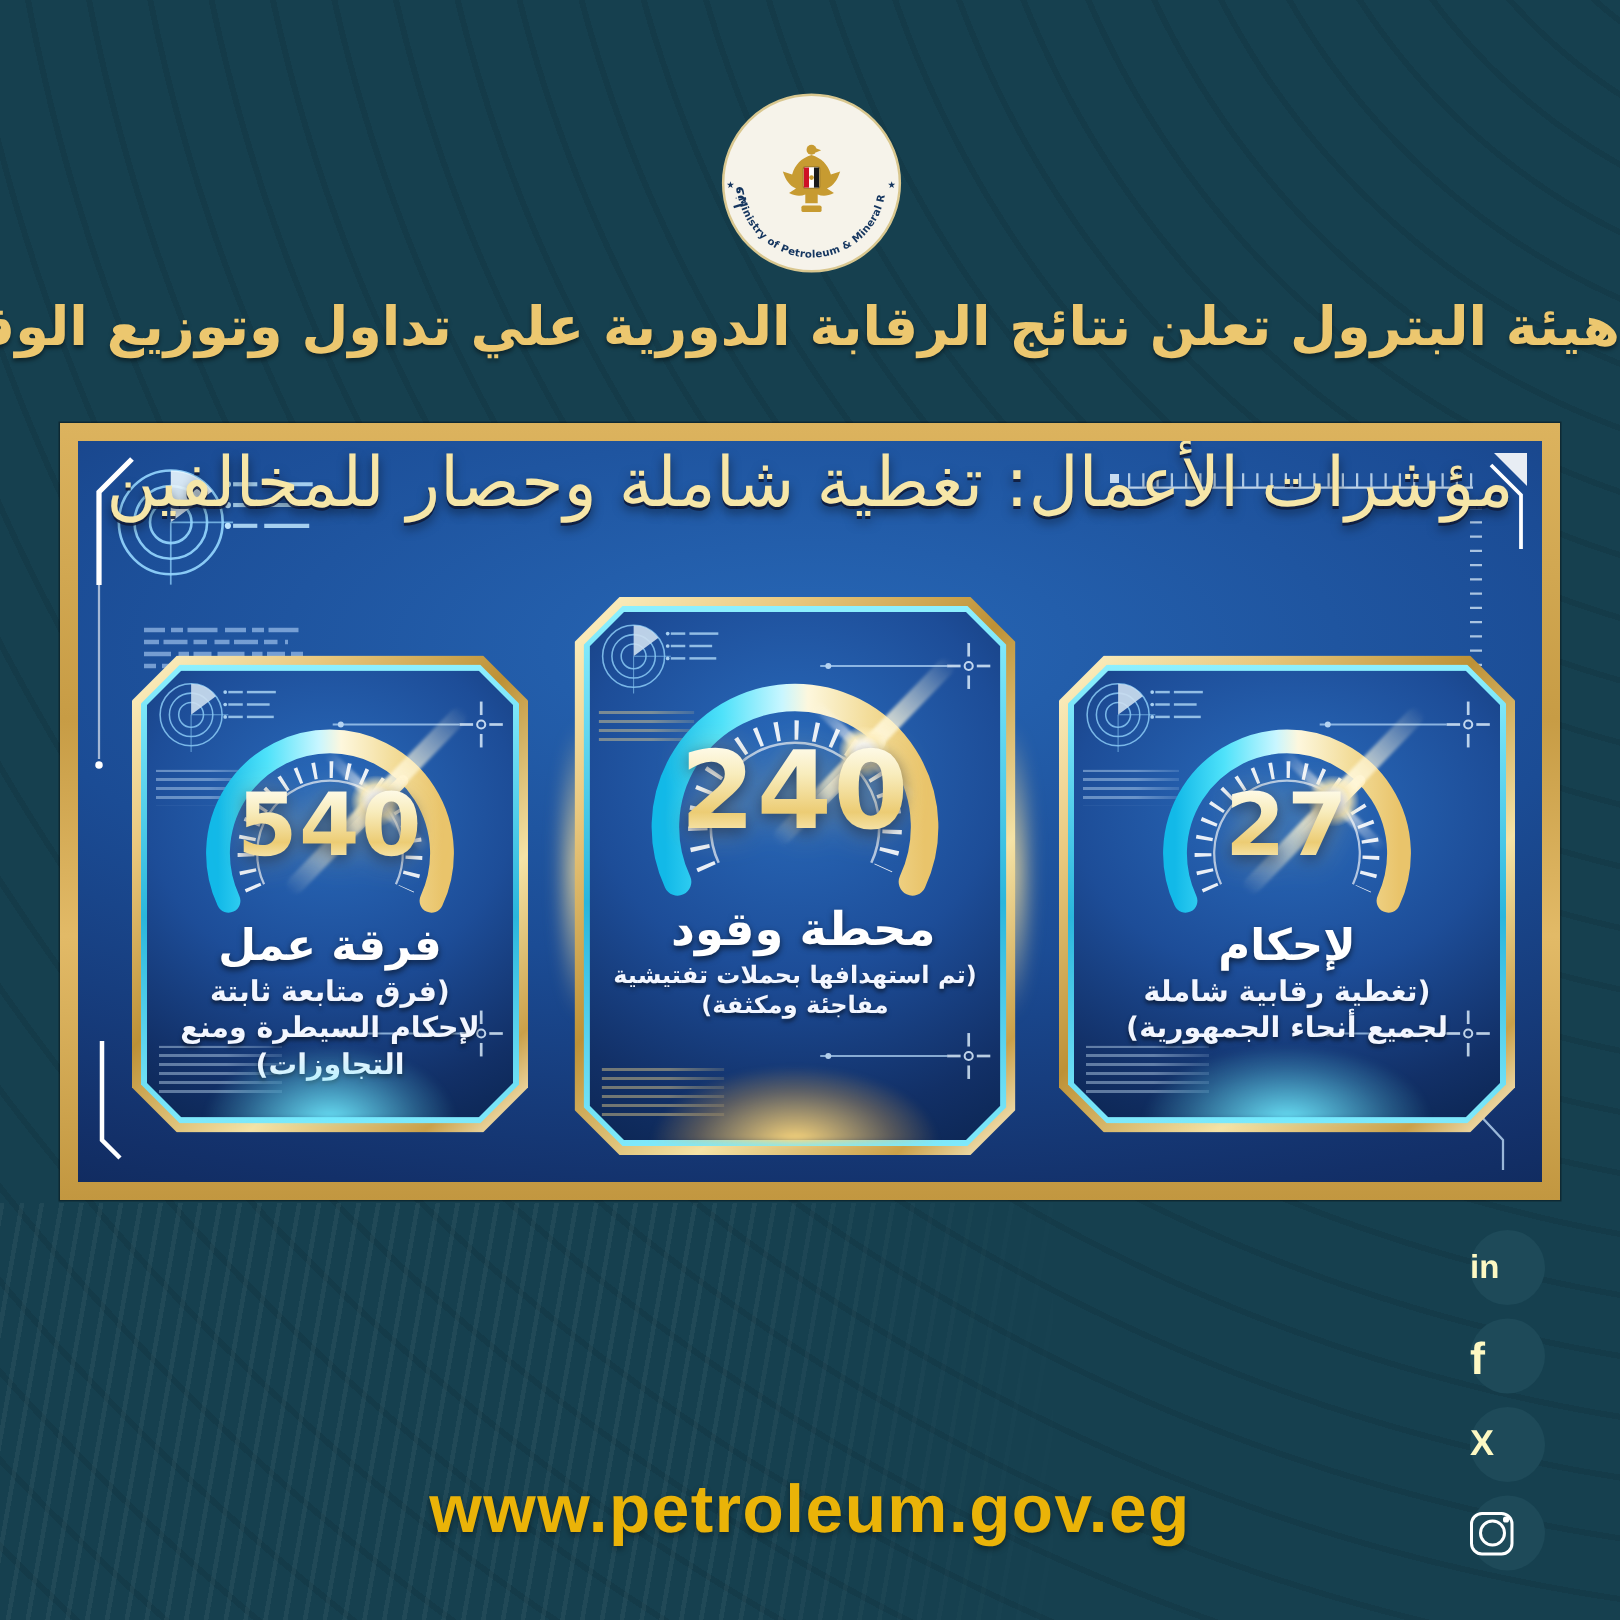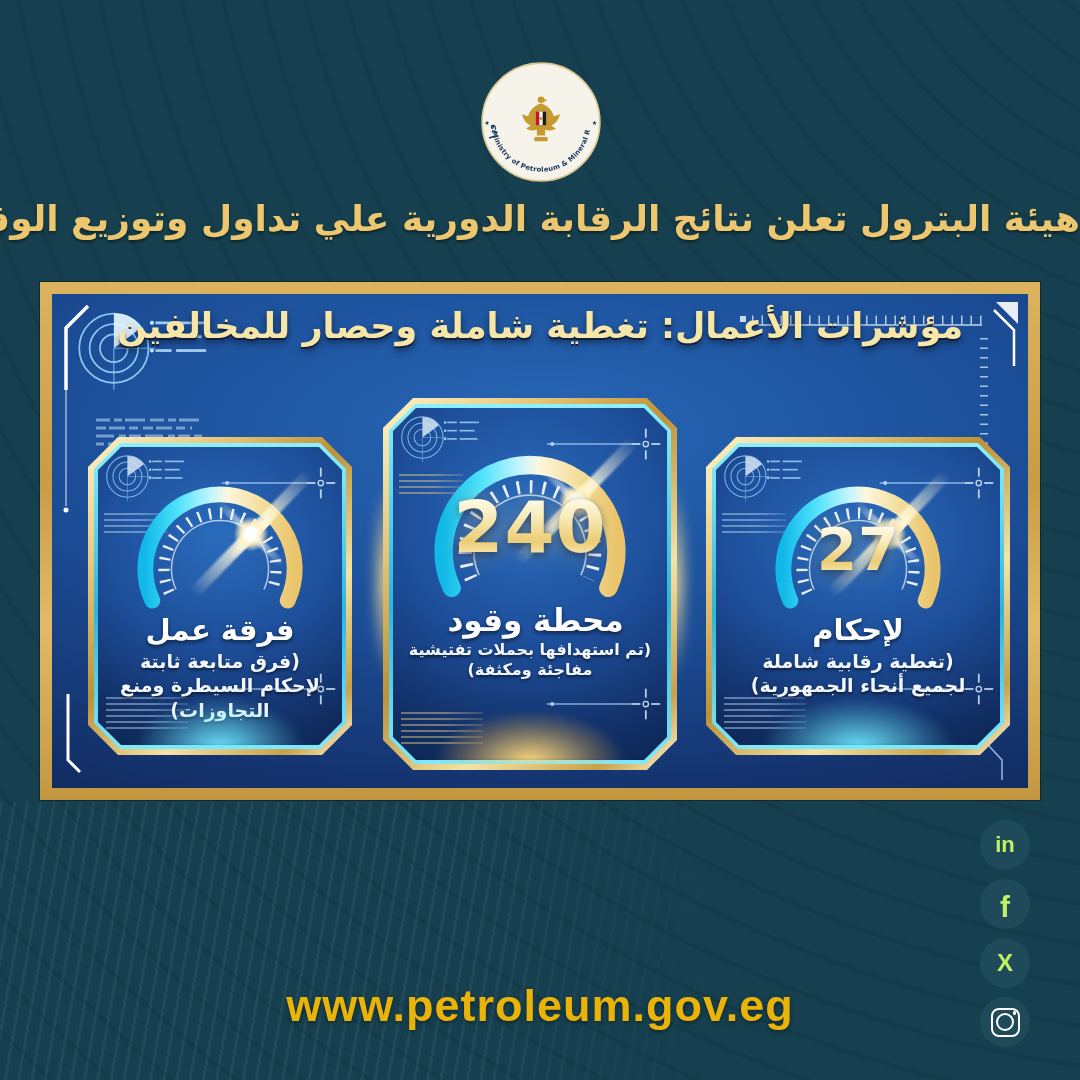--- a/index.html
+++ b/index.html
@@ -24,22 +24,22 @@
   .headline{position:absolute;top:198px;left:0;width:1080px;text-align:center;
     direction:rtl;white-space:nowrap;font-weight:bold;font-size:36px;color:#ecc76f;
     text-shadow:0 2px 3px rgba(0,0,0,.45);}
 
   
   .panel{position:absolute;left:40px;top:282px;width:1000px;height:518px;box-sizing:border-box;
     padding:12px;background:linear-gradient(180deg,#dcb35e,#c79c45 38%,#e2ba67 66%,#c29740);
     box-shadow:0 0 0 1px rgba(0,0,0,.35);}
   .panel-inner{position:relative;width:100%;height:100%;overflow:hidden;
     background:radial-gradient(120% 95% at 50% 28%,#2767b6 0%,#1b4c95 45%,#133069 80%,#0d2450 100%);}
-  .panel-title{position:absolute;top:12px;left:0;width:100%;text-align:center;direction:rtl;
-    white-space:nowrap;font-weight:bold;font-size:35px;color:#f6e6a8;
+  .panel-title{position:absolute;top:0;left:0;width:100%;text-align:center;direction:rtl;
+    white-space:nowrap;font-weight:normal;font-size:46px;color:#f6e6a8;
     text-shadow:0 2px 0 rgba(15,26,56,.85),0 4px 7px rgba(0,0,0,.5);}
   .panel-deco{position:absolute;inset:0;width:100%;height:100%;pointer-events:none;}
 
   
   .card{position:absolute;}
   .card-left{left:36px;top:143px;width:264px;height:318px;}
   .card-center{left:331px;top:104px;width:294px;height:372px;}
   .card-right{left:654px;top:143px;width:304px;height:318px;}
   .frame{position:absolute;inset:0;
     clip-path:polygon(30px 0,calc(100% - 30px) 0,100% 30px,100% calc(100% - 30px),calc(100% - 30px) 100%,30px 100%,0 calc(100% - 30px),0 30px);
@@ -95,22 +95,22 @@
     -webkit-mask-image:linear-gradient(90deg,#000 0 55%,rgba(0,0,0,.35));
             mask-image:linear-gradient(90deg,#000 0 55%,rgba(0,0,0,.35));}
   .micro-top{left:16px;top:76px;width:64px;height:24px;}
   .micro-bottom{left:18px;bottom:24px;width:82px;height:34px;}
   .card-center .micro{background:repeating-linear-gradient(to bottom,rgba(240,214,140,.8) 0 2px,transparent 2px 6px);}
   .cross{position:absolute;width:126px;height:36px;opacity:.85;}
   .cross-a{right:6px;top:28px;} .cross-b{right:6px;bottom:48px;}
 
   
   .social{position:absolute;right:50px;top:820px;display:flex;flex-direction:column;gap:9px;}
-  .sicon{width:50px;height:50px;border-radius:50%;background:#1e4a59;color:#bef264;
-    display:flex;align-items:center;justify-content:center;cursor:pointer;}
+  .sicon{width:50px;height:50px;border-radius:50%;background:#1e4a59;color:#fef9c3;
+    display:flex;align-items:center;cursor:pointer;}
   .sicon .tglyph{font-weight:bold;font-family:"Liberation Sans",sans-serif;}
   .g-in{font-size:22px;} .g-f{font-size:30px;margin-top:6px;} .g-x{font-size:24px;}
   .ig{width:25px;height:25px;border:2.5px solid #fff;border-radius:8px;position:relative;}
   .ig::before{content:"";position:absolute;inset:3.5px;border:2.5px solid #fff;border-radius:50%;}
   .ig::after{content:"";position:absolute;right:1.5px;top:1.5px;width:3.5px;height:3.5px;background:#fff;border-radius:50%;}
   .website{position:absolute;left:0;right:0;top:980px;text-align:center;color:#eab308;
     font-family:"Liberation Sans",sans-serif;font-weight:bold;font-size:45px;letter-spacing:1px;cursor:pointer;
     text-shadow:0 2px 4px rgba(0,0,0,.4);}
 </style>
 </head>
@@ -249,20 +249,21 @@
               <path d="M37.5 138.8 A80 80 0 1 1 182.5 138.8" fill="none" stroke="url(#arcGrad)" stroke-width="17" stroke-linecap="round"></path>
               <path d="M55.6 130.4 A60 60 0 1 1 164.4 130.4" fill="none" stroke="rgba(255,255,255,0.9)" stroke-width="12" stroke-dasharray="2.5 9.5"></path>
               <path d="M62.9 127 A52 52 0 1 1 157.1 127" fill="none" stroke="rgba(255,255,255,0.65)" stroke-width="1.6"></path>
               <line x1="122" y1="93" x2="162" y2="53" stroke="url(#needleGrad)" stroke-width="8" stroke-linecap="round"></line>
             </svg>
             <div class="flare">
                 <i class="beam"></i>
                 <i class="beam2"></i>
                 <i class="core"></i>
               </div>
+            <div class="num">540</div>
           </div>
           <div class="glabel">فرقة عمل</div>
           <div class="gnote">(فرق متابعة ثابتة لإحكام السيطرة ومنع التجاوزات)</div>
         </div>
         <div class="bottom-glow"></div>
       </div>
 
       <div class="card card-center">
         <div class="side-glow sg-left"></div>
         <div class="side-glow sg-right"></div>

